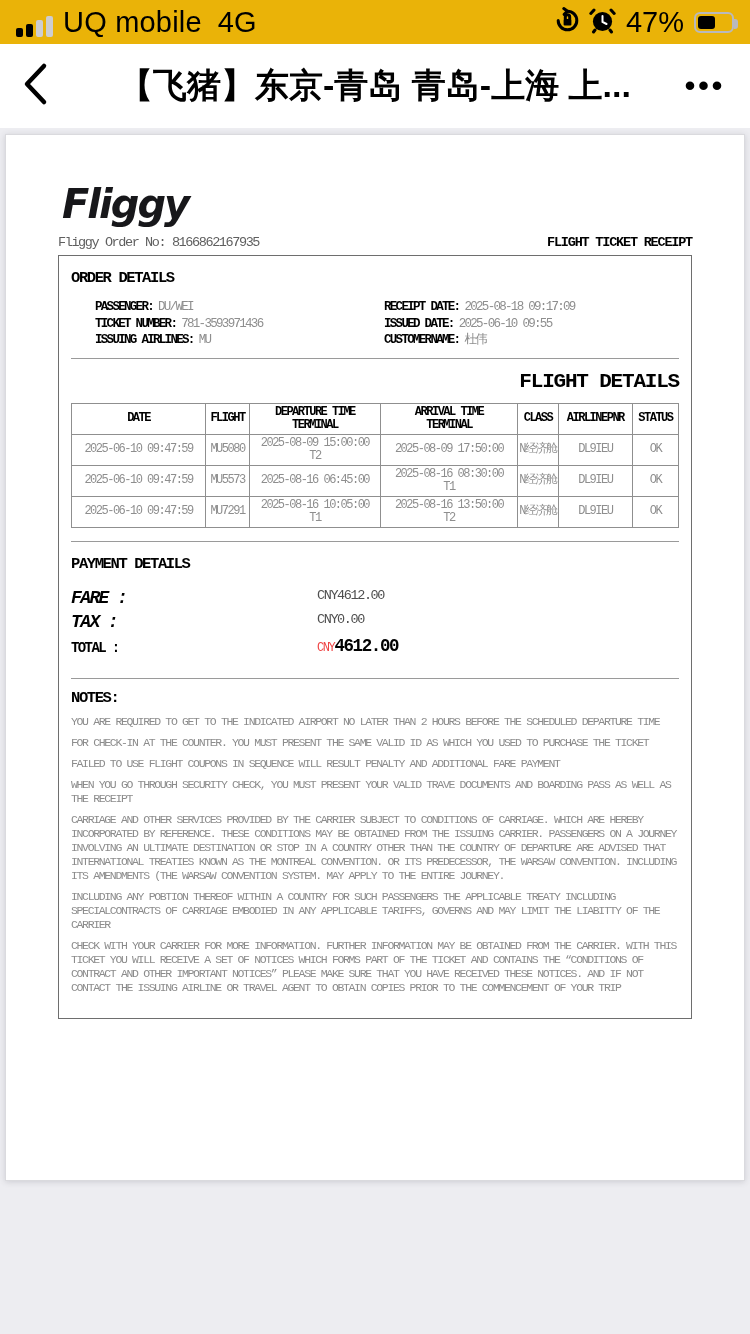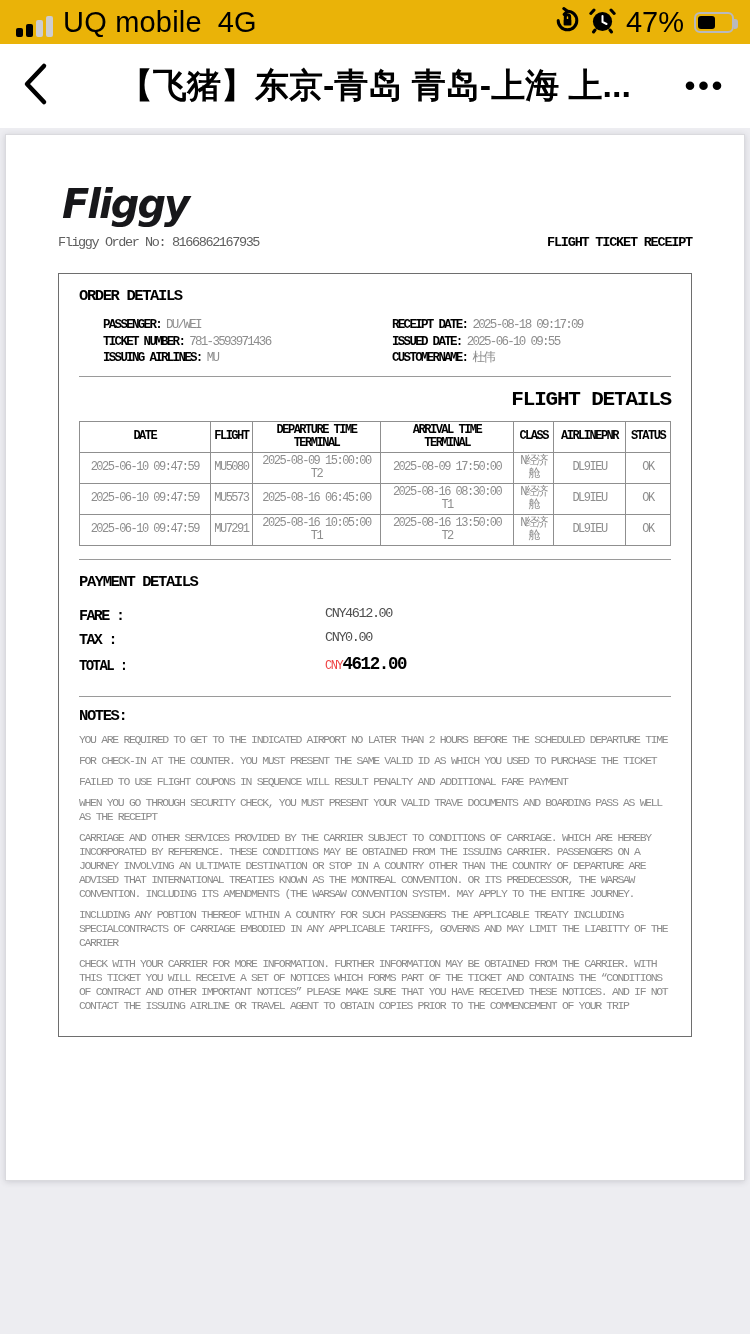--- a/index.html
+++ b/index.html
@@ -36,25 +36,25 @@
 
   
   .content { height:1206px; background:#ededf1; padding-top:6px; }
   .page { margin:0 5px; height:1047px; background:#fff; border:1px solid #dadade;
           box-shadow:0 1px 6px rgba(60,60,80,.18); padding:46px 52px 0; }
 
   .mono { font-family:"Liberation Mono","DejaVu Sans Mono",monospace; }
 
   .brand { font-family:"DejaVu Sans", sans-serif; font-style:italic; font-weight:700;
            font-size:40px; color:#17171a; letter-spacing:-2px; margin-left:4px; }
-  .doc-head { display:flex; justify-content:space-between; align-items:flex-end; margin-top:8px; margin-bottom:23px; }
+  .doc-head { display:flex; justify-content:space-between; align-items:flex-end; margin-top:8px; margin-bottom:5px; }
   .order-no { font-size:13.5px; letter-spacing:-1.4px; color:#5f5f5f; }
   .doc-title { font-size:13.5px; letter-spacing:-1.2px; font-weight:700; color:#000; }
 
-  .main-box { border:1.5px solid #6e6e6e; padding:13px 20px 16px; }
+  .main-box { border:1.5px solid #6e6e6e; padding:13px 12px 16px; }
 
   .sec-heading { font-size:15.5px; font-weight:700; color:#000; letter-spacing:-1.4px; }
 
   .od-grid { display:grid; grid-template-columns:289px 1fr; margin-top:12px; }
   .field { font-size:12.5px; letter-spacing:-1.7px; line-height:16.5px; white-space:nowrap;margin-left:24px; }
   .field .lbl { font-weight:700; color:#000; }
   .field .val { color:#8e8e8e; margin-left:5px; }
 
   .sep { border:0; border-top:1px solid #9a9a9a; margin:0; }
   .sep1 { margin-top:9px; }
@@ -65,21 +65,21 @@
   table.flights th, table.flights td { border:1px solid #8f8f8f; text-align:center; vertical-align:middle;
       font-family:"Liberation Mono","DejaVu Sans Mono",monospace; white-space:pre-line;
       font-size:12px; letter-spacing:-1.5px; line-height:13px; padding:2px 1px; }
   table.flights th { color:#000; font-weight:700; height:30px; }
   table.flights td { color:#8e8e8e; height:29px; }
 
   .sep2 { margin-top:13px; }
 
   .pay-heading { margin:13px 0 15px; }
   .pay-row { position:relative; height:24px; }
-  .pay-row .lbl { font-weight:700; font-size:15px; letter-spacing:-1.6px; color:#000; }
+  .pay-row .lbl { font-weight:700; font-size:18px; letter-spacing:-1.6px; color:#000;font-style:italic; }
   .pay-row .val { position:absolute; left:246px; top:0; font-size:13.5px; letter-spacing:-1.4px; color:#4f4f4f; }
   .pay-total { position:relative; height:28px; margin-top:2px; }
   .pay-total .lbl { font-weight:700; font-size:14px; letter-spacing:-1.6px; color:#000; }
   .pay-total .val { position:absolute; left:246px; top:-2px; }
   .pay-total .cur { font-size:12px; letter-spacing:-1.4px; color:#ef4444; }
   .pay-total .amt { font-size:17.5px; font-weight:700; letter-spacing:-1.4px; color:#000;margin-top:6px; }
 
   .sep3 { margin:12px 0 10px; }
 
   .notes-heading { margin-bottom:8px; }

